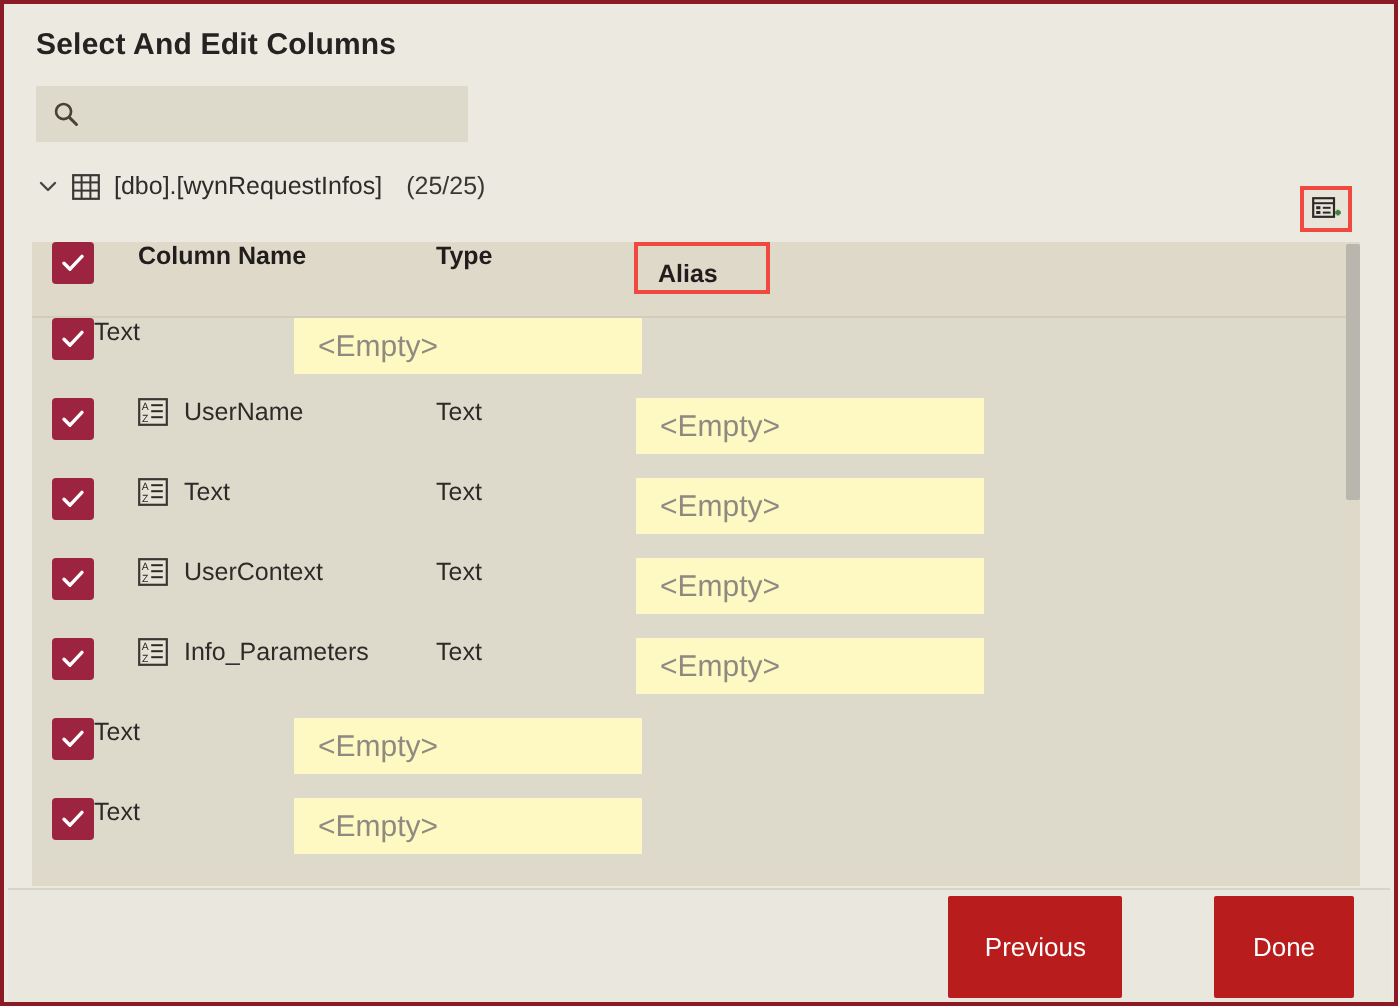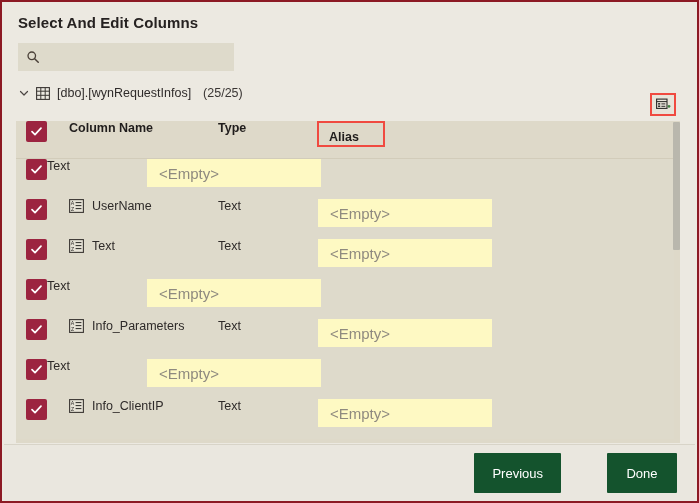--- a/index.html
+++ b/index.html
@@ -223,22 +223,22 @@
     background: #eae7df;
     border-top: 1px solid #d8d4c8;
     display: flex;
     align-items: center;
     justify-content: flex-end;
     padding-right: 18px;
     gap: 14px;
   }
   .btn {
     min-width: 78px;
-    height: 40px;
-    background: #14532d;
+    height: 51px;
+    background: #b91c1c;
     color: #ffffff;
     border: 0;
     font-family: "Liberation Sans", sans-serif;
     font-size: 13px;
     cursor: pointer;
     padding: 0 18px;
     border-radius: 1px;
   }
   .btn-done { min-width: 70px; margin-left: 32px; }
 </style>
@@ -354,52 +354,30 @@
           <div class="col-alias">
             <div class="alias-field">&lt;Empty&gt;</div>
           </div>
         </div>
         <div class="row data-row">
           <div class="cb">
             <svg width="13" height="13" viewBox="0 0 13 13">
               <polyline points="2,6.6 5,9.6 11,3.2" fill="none" stroke="#ffffff" stroke-width="1.7" stroke-linecap="round" stroke-linejoin="round"></polyline>
             </svg>
           </div>
-          <div class="col-type">Text</div>
-          <div class="col-alias">
-            <div class="alias-field">&lt;Empty&gt;</div>
-          </div>
-        </div>
-        <div class="row data-row">
-          <div class="cb">
-            <svg width="13" height="13" viewBox="0 0 13 13">
-              <polyline points="2,6.6 5,9.6 11,3.2" fill="none" stroke="#ffffff" stroke-width="1.7" stroke-linecap="round" stroke-linejoin="round"></polyline>
-            </svg>
-          </div>
           <div class="col-name">
             <svg class="type-icon" viewBox="0 0 15 14">
               <rect x="0.6" y="0.6" width="13.8" height="12.8" fill="#e6e2d6" stroke="#3b3734" stroke-width="1.1"></rect>
               <text x="3.6" y="6.2" font-size="5.2" font-family="Liberation Sans, sans-serif" fill="#2c2a28" text-anchor="middle">A</text>
               <text x="3.6" y="12.1" font-size="5.2" font-family="Liberation Sans, sans-serif" fill="#2c2a28" text-anchor="middle">Z</text>
               <line x1="6.6" y1="3.6" x2="12.4" y2="3.6" stroke="#2c2a28" stroke-width="1"></line>
               <line x1="6.6" y1="6.6" x2="12.4" y2="6.6" stroke="#2c2a28" stroke-width="1"></line>
               <line x1="6.6" y1="9.6" x2="12.4" y2="9.6" stroke="#2c2a28" stroke-width="1"></line>
             </svg>
-            <span>Info_Parameters</span>
-          </div>
-          <div class="col-type">Text</div>
-          <div class="col-alias">
-            <div class="alias-field">&lt;Empty&gt;</div>
-          </div>
-        </div>
-        <div class="row data-row">
-          <div class="cb">
-            <svg width="13" height="13" viewBox="0 0 13 13">
-              <polyline points="2,6.6 5,9.6 11,3.2" fill="none" stroke="#ffffff" stroke-width="1.7" stroke-linecap="round" stroke-linejoin="round"></polyline>
-            </svg>
+            <span>UserContext</span>
           </div>
           <div class="col-type">Text</div>
           <div class="col-alias">
             <div class="alias-field">&lt;Empty&gt;</div>
           </div>
         </div>
         <div class="row data-row">
           <div class="cb">
             <svg width="13" height="13" viewBox="0 0 13 13">
               <polyline points="2,6.6 5,9.6 11,3.2" fill="none" stroke="#ffffff" stroke-width="1.7" stroke-linecap="round" stroke-linejoin="round"></polyline>
@@ -407,21 +385,43 @@
           </div>
           <div class="col-name">
             <svg class="type-icon" viewBox="0 0 15 14">
               <rect x="0.6" y="0.6" width="13.8" height="12.8" fill="#e6e2d6" stroke="#3b3734" stroke-width="1.1"></rect>
               <text x="3.6" y="6.2" font-size="5.2" font-family="Liberation Sans, sans-serif" fill="#2c2a28" text-anchor="middle">A</text>
               <text x="3.6" y="12.1" font-size="5.2" font-family="Liberation Sans, sans-serif" fill="#2c2a28" text-anchor="middle">Z</text>
               <line x1="6.6" y1="3.6" x2="12.4" y2="3.6" stroke="#2c2a28" stroke-width="1"></line>
               <line x1="6.6" y1="6.6" x2="12.4" y2="6.6" stroke="#2c2a28" stroke-width="1"></line>
               <line x1="6.6" y1="9.6" x2="12.4" y2="9.6" stroke="#2c2a28" stroke-width="1"></line>
             </svg>
-            <span>Info_ClientIP</span>
+            <span>Info_Parameters</span>
+          </div>
+          <div class="col-type">Text</div>
+          <div class="col-alias">
+            <div class="alias-field">&lt;Empty&gt;</div>
+          </div>
+        </div>
+        <div class="row data-row">
+          <div class="cb">
+            <svg width="13" height="13" viewBox="0 0 13 13">
+              <polyline points="2,6.6 5,9.6 11,3.2" fill="none" stroke="#ffffff" stroke-width="1.7" stroke-linecap="round" stroke-linejoin="round"></polyline>
+            </svg>
+          </div>
+          <div class="col-type">Text</div>
+          <div class="col-alias">
+            <div class="alias-field">&lt;Empty&gt;</div>
+          </div>
+        </div>
+        <div class="row data-row">
+          <div class="cb">
+            <svg width="13" height="13" viewBox="0 0 13 13">
+              <polyline points="2,6.6 5,9.6 11,3.2" fill="none" stroke="#ffffff" stroke-width="1.7" stroke-linecap="round" stroke-linejoin="round"></polyline>
+            </svg>
           </div>
           <div class="col-type">Text</div>
           <div class="col-alias">
             <div class="alias-field">&lt;Empty&gt;</div>
           </div>
         </div>
       </div>
   </div>
 </div>
 

